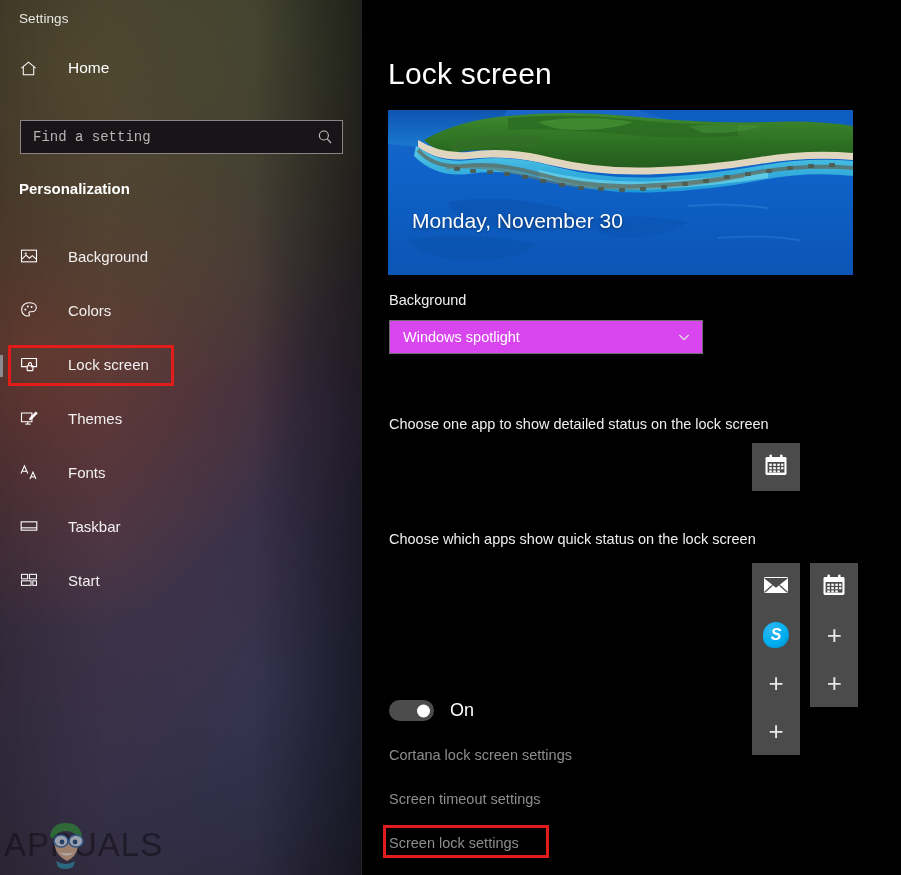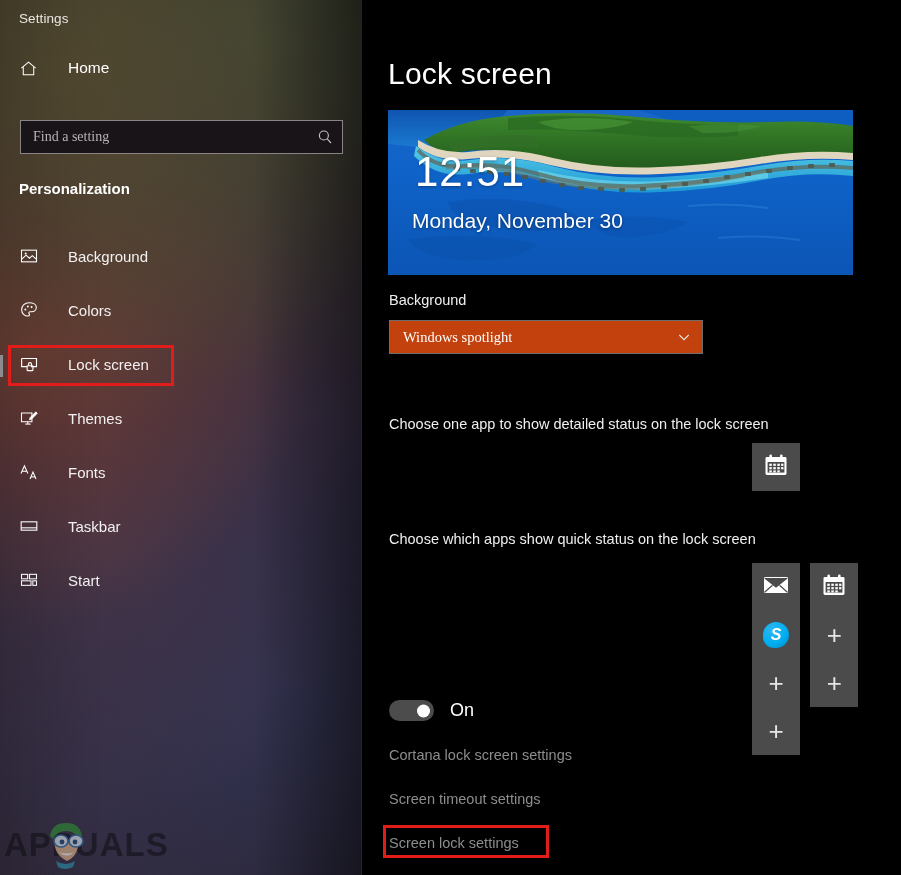--- a/index.html
+++ b/index.html
@@ -82,21 +82,21 @@
     border: 1px solid #8a8386;
     display: flex;
     align-items: center;
     padding: 0 8px 0 12px;
   }
   .search-input {
     flex: 1;
     background: transparent;
     border: none;
     outline: none;
-    font-family: Liberation Serif, serif;
+    font-family: Liberation Mono, monospace;
     font-size: 14px;
     color: #b9b3b5;
   }
   .search-input::placeholder { color: #b9b3b5; opacity: 1; }
   .search-icon { width: 18px; height: 18px; flex: 0 0 auto; }
 
   .group-title {
     position: absolute;
     left: 19px; top: 180px;
     font-size: 15px;
@@ -142,21 +142,21 @@
   .watermark {
     position: absolute;
     left: 4px; top: 812px;
     width: 200px; height: 60px;
     opacity: 0.62;
   }
   .wm-text {
     position: absolute;
     left: 0; top: 14px;
     font-size: 33px;
-    font-weight: bold;
+    font-weight: normal;
     letter-spacing: 1px;
     color: #131018;
     font-family: "Liberation Sans", sans-serif;
   }
 
   
   .main {
     position: absolute;
     left: 363px; top: 0;
     width: 538px; height: 875px;
@@ -205,27 +205,26 @@
   }
   .lbl-background { left: 26px; top: 292px; }
   .lbl-detailed   { left: 26px; top: 416px; }
   .lbl-quick      { left: 26px; top: 531px; }
   .lbl-showbg     { left: 26px; top: 673px; }
 
   .dropdown {
     position: absolute;
     left: 26px; top: 320px;
     width: 314px; height: 34px;
-    background: #c2410c;
+    background: #d946ef;
     border: 1px solid #6d6d6d;
     display: flex;
     align-items: center;
     padding: 0 10px 0 13px;
     cursor: pointer;
-    font-family: Liberation Serif, serif;
   }
   .dropdown .val { flex: 1; font-size: 14.5px; color: #ffffff; }
   .chev { width: 16px; height: 16px; flex: 0 0 auto; }
 
   .tile {
     position: absolute;
     width: 48px; height: 48px;
     background: #4b4b4b;
     display: flex;
     align-items: center;
@@ -498,21 +497,20 @@
           <rect x="441" y="53" width="6" height="4" rx="1"></rect>
         </g>
 
         <path d="M60 92 Q110 84 165 96 Q200 104 186 118 Q140 126 92 114 Q62 106 60 92 Z" fill="#0a4ea8" opacity="0.45"></path>
         <path d="M200 110 Q250 102 300 112 Q280 126 235 128 Q205 124 200 110 Z" fill="#0a4ea8" opacity="0.35"></path>
         <path d="M20 130 Q80 120 150 134 Q130 152 70 150 Q28 144 20 130 Z" fill="#0b4fa6" opacity="0.4"></path>
 
         <path d="M300 96 Q340 92 380 98" fill="none" stroke="#3f93e0" stroke-width="2" opacity="0.35"></path>
         <path d="M330 128 Q370 124 412 130" fill="none" stroke="#3f93e0" stroke-width="2" opacity="0.3"></path>
       </svg>
-      <div class="preview-clock">12:51</div>
       <div class="preview-date">Monday, November 30</div>
     </div>
 
     <div class="section-label lbl-background">Background</div>
     <div class="dropdown">
       <span class="val">Windows spotlight</span>
       <span class="chev">
         <svg width="16" height="16" viewBox="0 0 24 24" fill="none" stroke="#e8e8e8" stroke-width="1.6">
           <path d="M5 9 L12 16 L19 9"></path>
         </svg>

